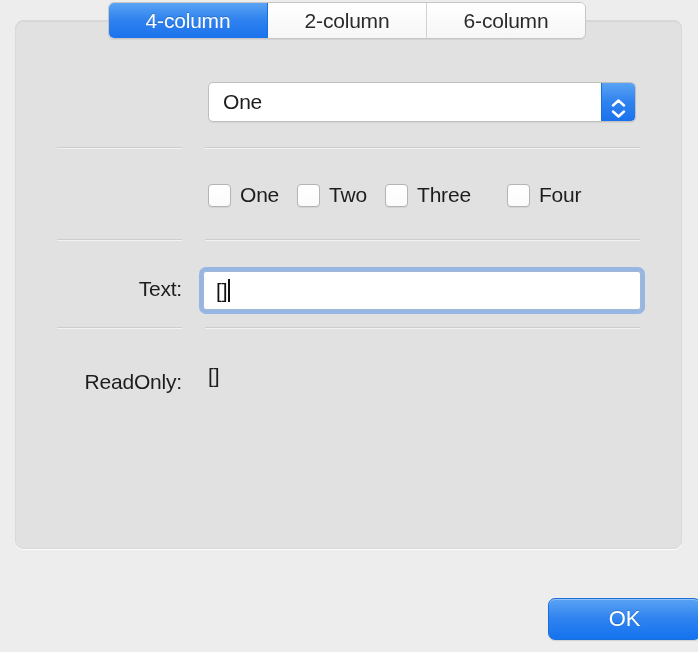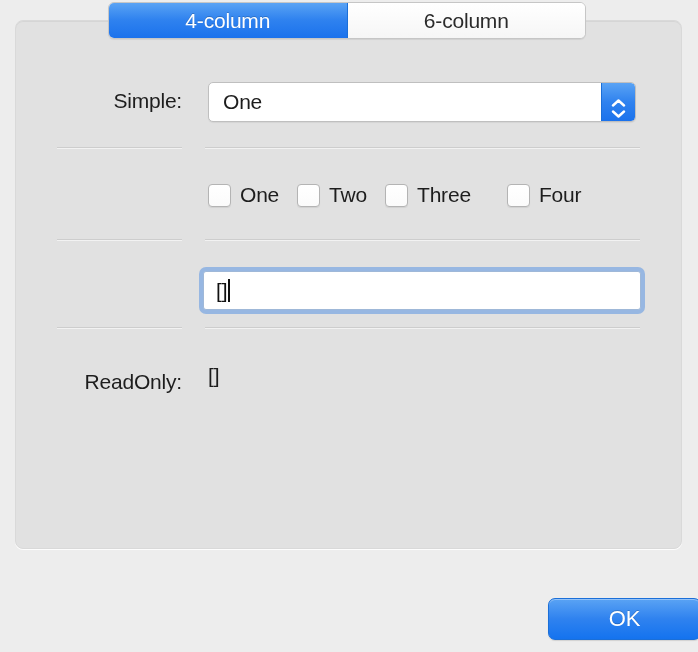--- a/index.html
+++ b/index.html
@@ -185,25 +185,27 @@
 
 <div id="root">
 
   <div class="panel"></div>
 
   <div class="tabbar">
     <div class="tab selected">
       <span>4-column</span>
     </div>
     <div class="tab">
+      <span>2-column</span>
+    </div>
+    <div class="tab">
       <span>6-column</span>
     </div>
   </div>
 
-  <div class="label" style="top:89px;">Simple:</div>
   <div class="popup">
     <div class="popup-value">One</div>
     <div class="stepper">
       <span class="chev">
         <svg width="15" height="8" viewBox="0 0 15 8">
           <polyline points="2,6.5 7.5,1.5 13,6.5" fill="none" stroke="#ffffff" stroke-width="2.4" stroke-linecap="round" stroke-linejoin="round"></polyline>
         </svg>
       </span>
       <span class="chev">
         <svg width="15" height="8" viewBox="0 0 15 8">
@@ -231,20 +233,21 @@
     </div>
     <div class="check-item">
       <span class="checkbox"></span>
       <span class="check-label">Four</span>
     </div>
   </div>
 
   <div class="sep-left" style="top:239px;"></div>
   <div class="sep-right" style="top:239px;"></div>
 
+  <div class="label" style="top:277px;">Text:</div>
   <div class="textfield-wrap">
     <div class="textfield" placeholder="">
       <span>[]</span>
       <span class="caret"></span>
     </div>
   </div>
 
   <div class="sep-left" style="top:327px;"></div>
   <div class="sep-right" style="top:327px;"></div>
 

